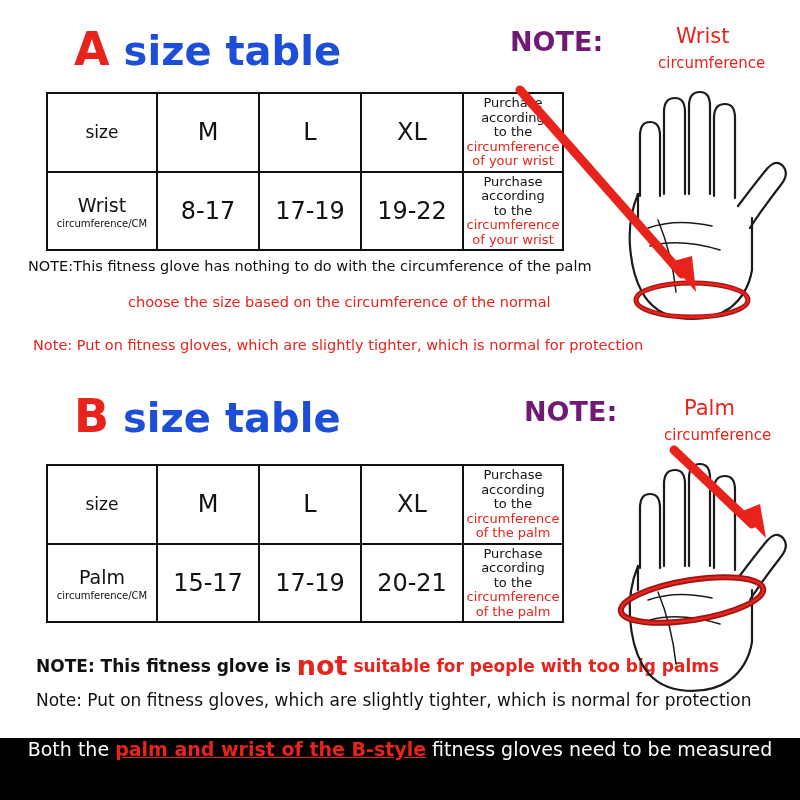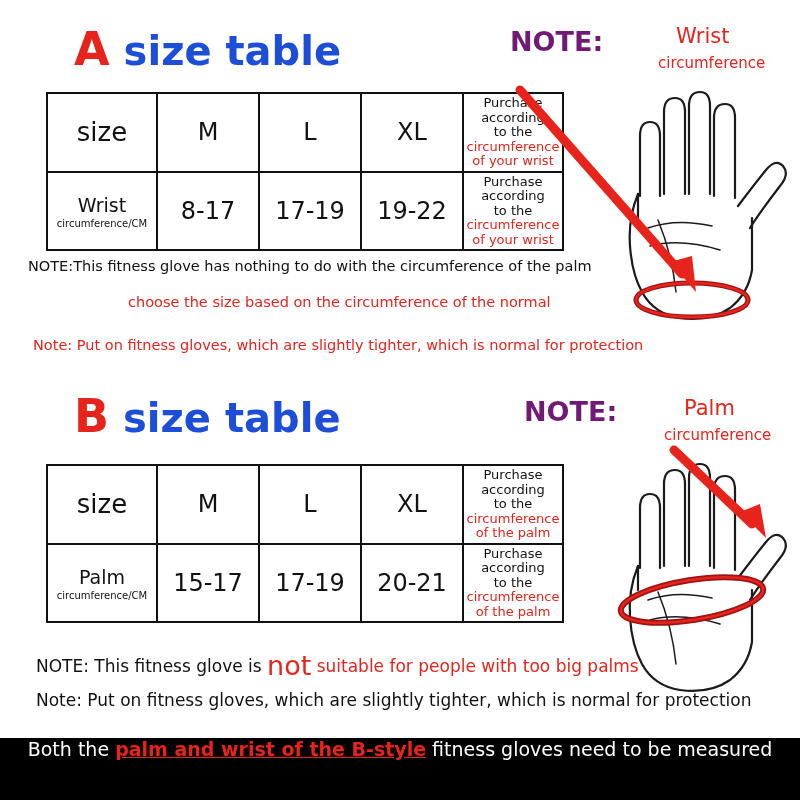--- a/index.html
+++ b/index.html
@@ -47,21 +47,21 @@
     table-layout: fixed;
   }
   table.size-table td {
     border: 2px solid #111;
     text-align: center;
     vertical-align: middle;
     font-family: "DejaVu Sans", sans-serif;
     color: #111;
     padding: 2px 2px;
   }
-  td.c-size { width: 110px; height: 68px; font-size: 26px; }
+  td.c-size { width: 110px; height: 68px; font-size: 17px; }
   td.c-val  { width: 102px; height: 68px; font-size: 24px; }
   td.c-note { width: 100px; height: 68px; font-size: 13px; line-height: 1.12; }
   td.c-note .red { color: #e8231b; display: block; }
   td.c-note .blk { color: #111; display: block; }
 
   td.r-label { font-size: 19px; color: #e8231b; }
   td.r-label .sub { display:block; font-size: 10px; color:#111; margin-top: 2px; }
 
   .note-line {
     position: absolute;
@@ -245,21 +245,21 @@
           <span class="blk">Purchase</span>
           <span class="blk">according</span>
           <span class="blk">to the</span>
           <span class="red">circumference</span>
           <span class="red">of the palm</span>
         </td>
       </tr>
     </tbody>
       </table>
 
-    <div class="note-line" style="left:36px; top:650px; font-size:17px;">
+    <div class="note-line" style="left:36px; top:650px; font-size:17px;font-weight:bold;">
       <span>NOTE: This fitness glove is</span>
       <span class="big-not">not</span>
       <span class="red" style="color:#e8231b;">suitable for people with too big palms</span>
     </div>
     <div class="note-line" style="left:36px; top:690px; font-size:17px;">Note: Put on fitness gloves, which are slightly tighter, which is normal for protection</div>
 
     <div class="note-callout" style="left:524px; top:398px;">
       <span class="note-word">NOTE:</span>
       <span class="sub-top" style="left:160px; top:0px;">Palm</span>
       <span class="sub-bot" style="left:140px; top:30px;">circumference</span>

